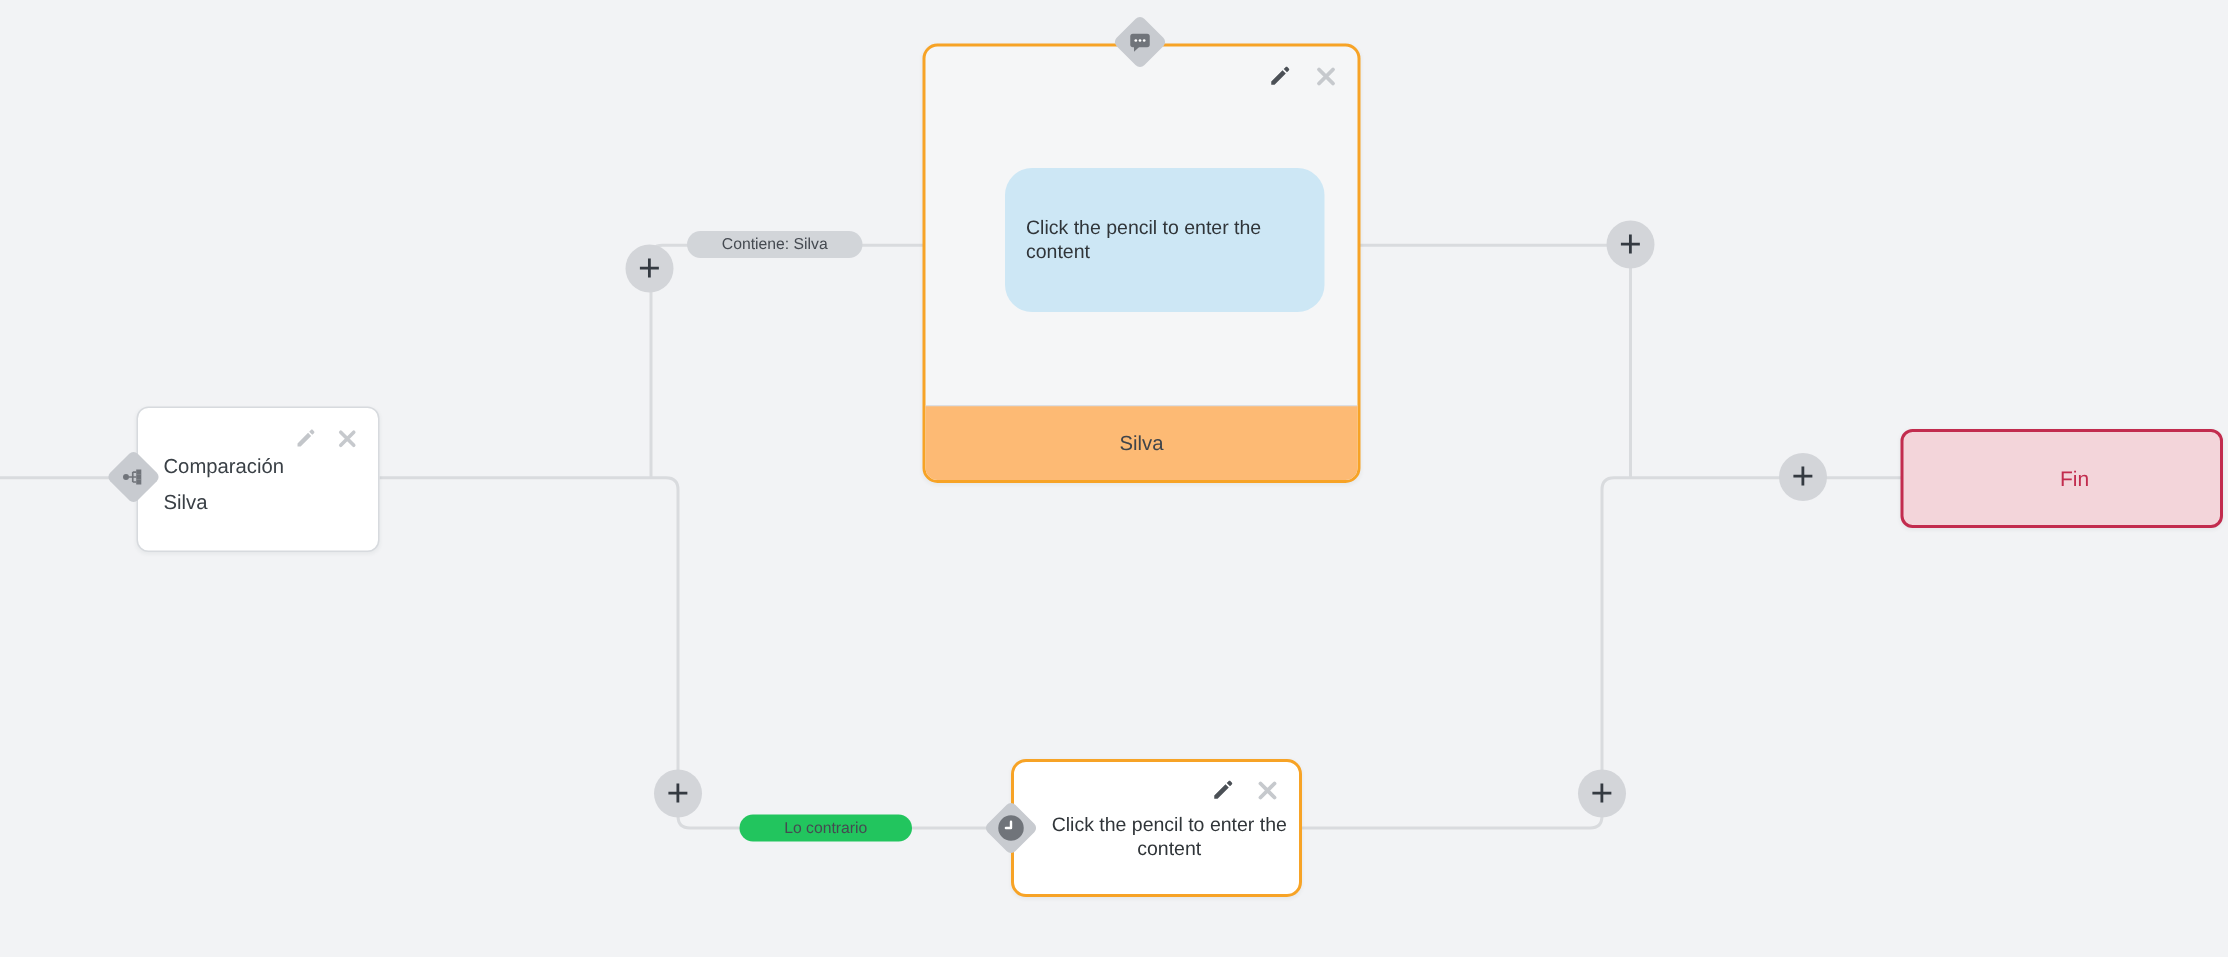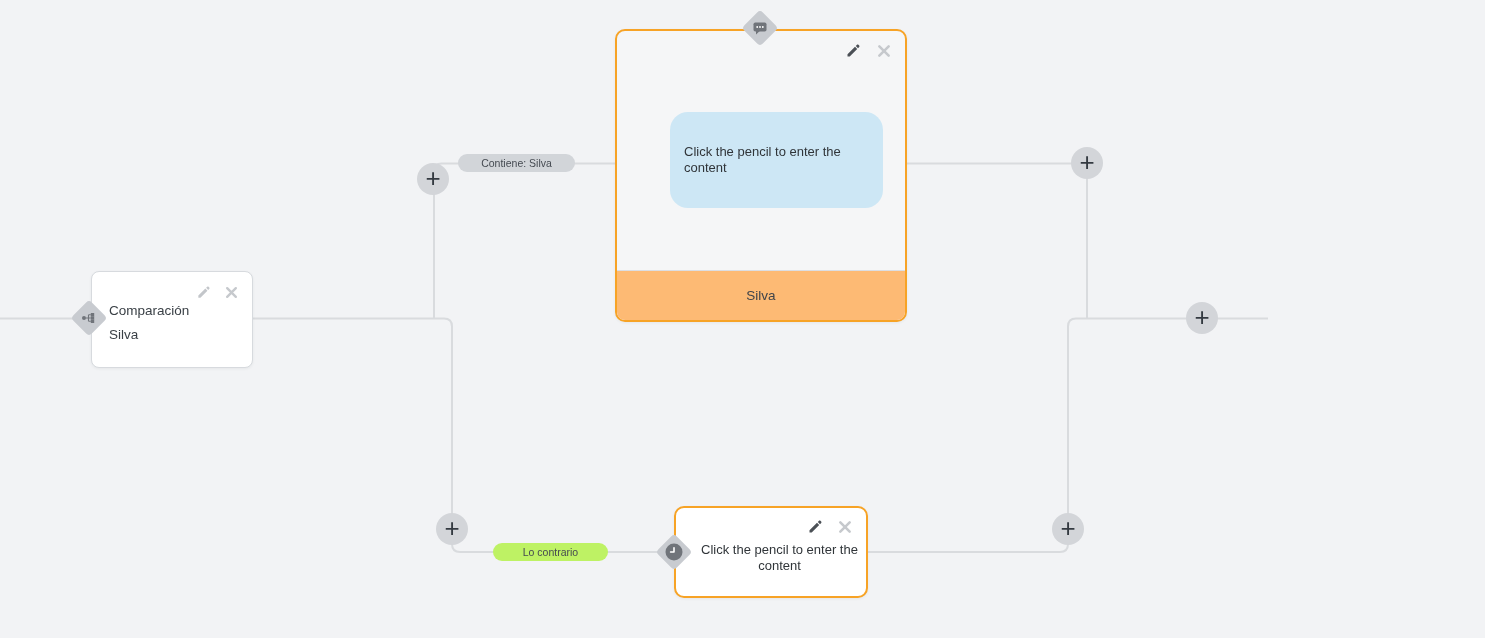--- a/index.html
+++ b/index.html
@@ -171,21 +171,21 @@
     height: 18px;
     display: flex;
     align-items: center;
     justify-content: center;
     border-radius: 9px;
     font-size: 10.5px;
     color: #454a51;
     z-index: 2;
   }
   .edge-pill.gray  { background: #d2d5d9; }
-  .edge-pill.white { background: #bef264; }
+  .edge-pill.white { background: #22c55e; }
 </style>
 </head>
 <body>
 
 <div class="canvas">
 
   <svg class="wires">
     <path class="wire" d="M 0 318.5 H 77"></path>
     <path class="wire" d="M 253 318.5 H 444 Q 452 318.5 452 326.5 V 544 Q 452 552 460 552 H 675"></path>
     <path class="wire" d="M 434 318.5 V 171 Q 434 163.5 441.5 163.5 H 616"></path>
@@ -277,14 +277,17 @@
   </div>
   <div class="diamond" style="left:661px; top:539px;">
     <span class="di">
       <svg width="20" height="20" viewBox="0 0 20 20">
         <circle cx="10" cy="10" r="8.5" fill="#70747a"></circle>
         <path d="M10 5.8 V10 H6.6" stroke="#ffffff" stroke-width="1.6" fill="none" stroke-linecap="round" stroke-linejoin="round"></path>
       </svg>
     </span>
   </div>
 
+  <div class="node end">
+    <span>Fin</span>
+  </div>
 
 </div>
 
 </body></html>

